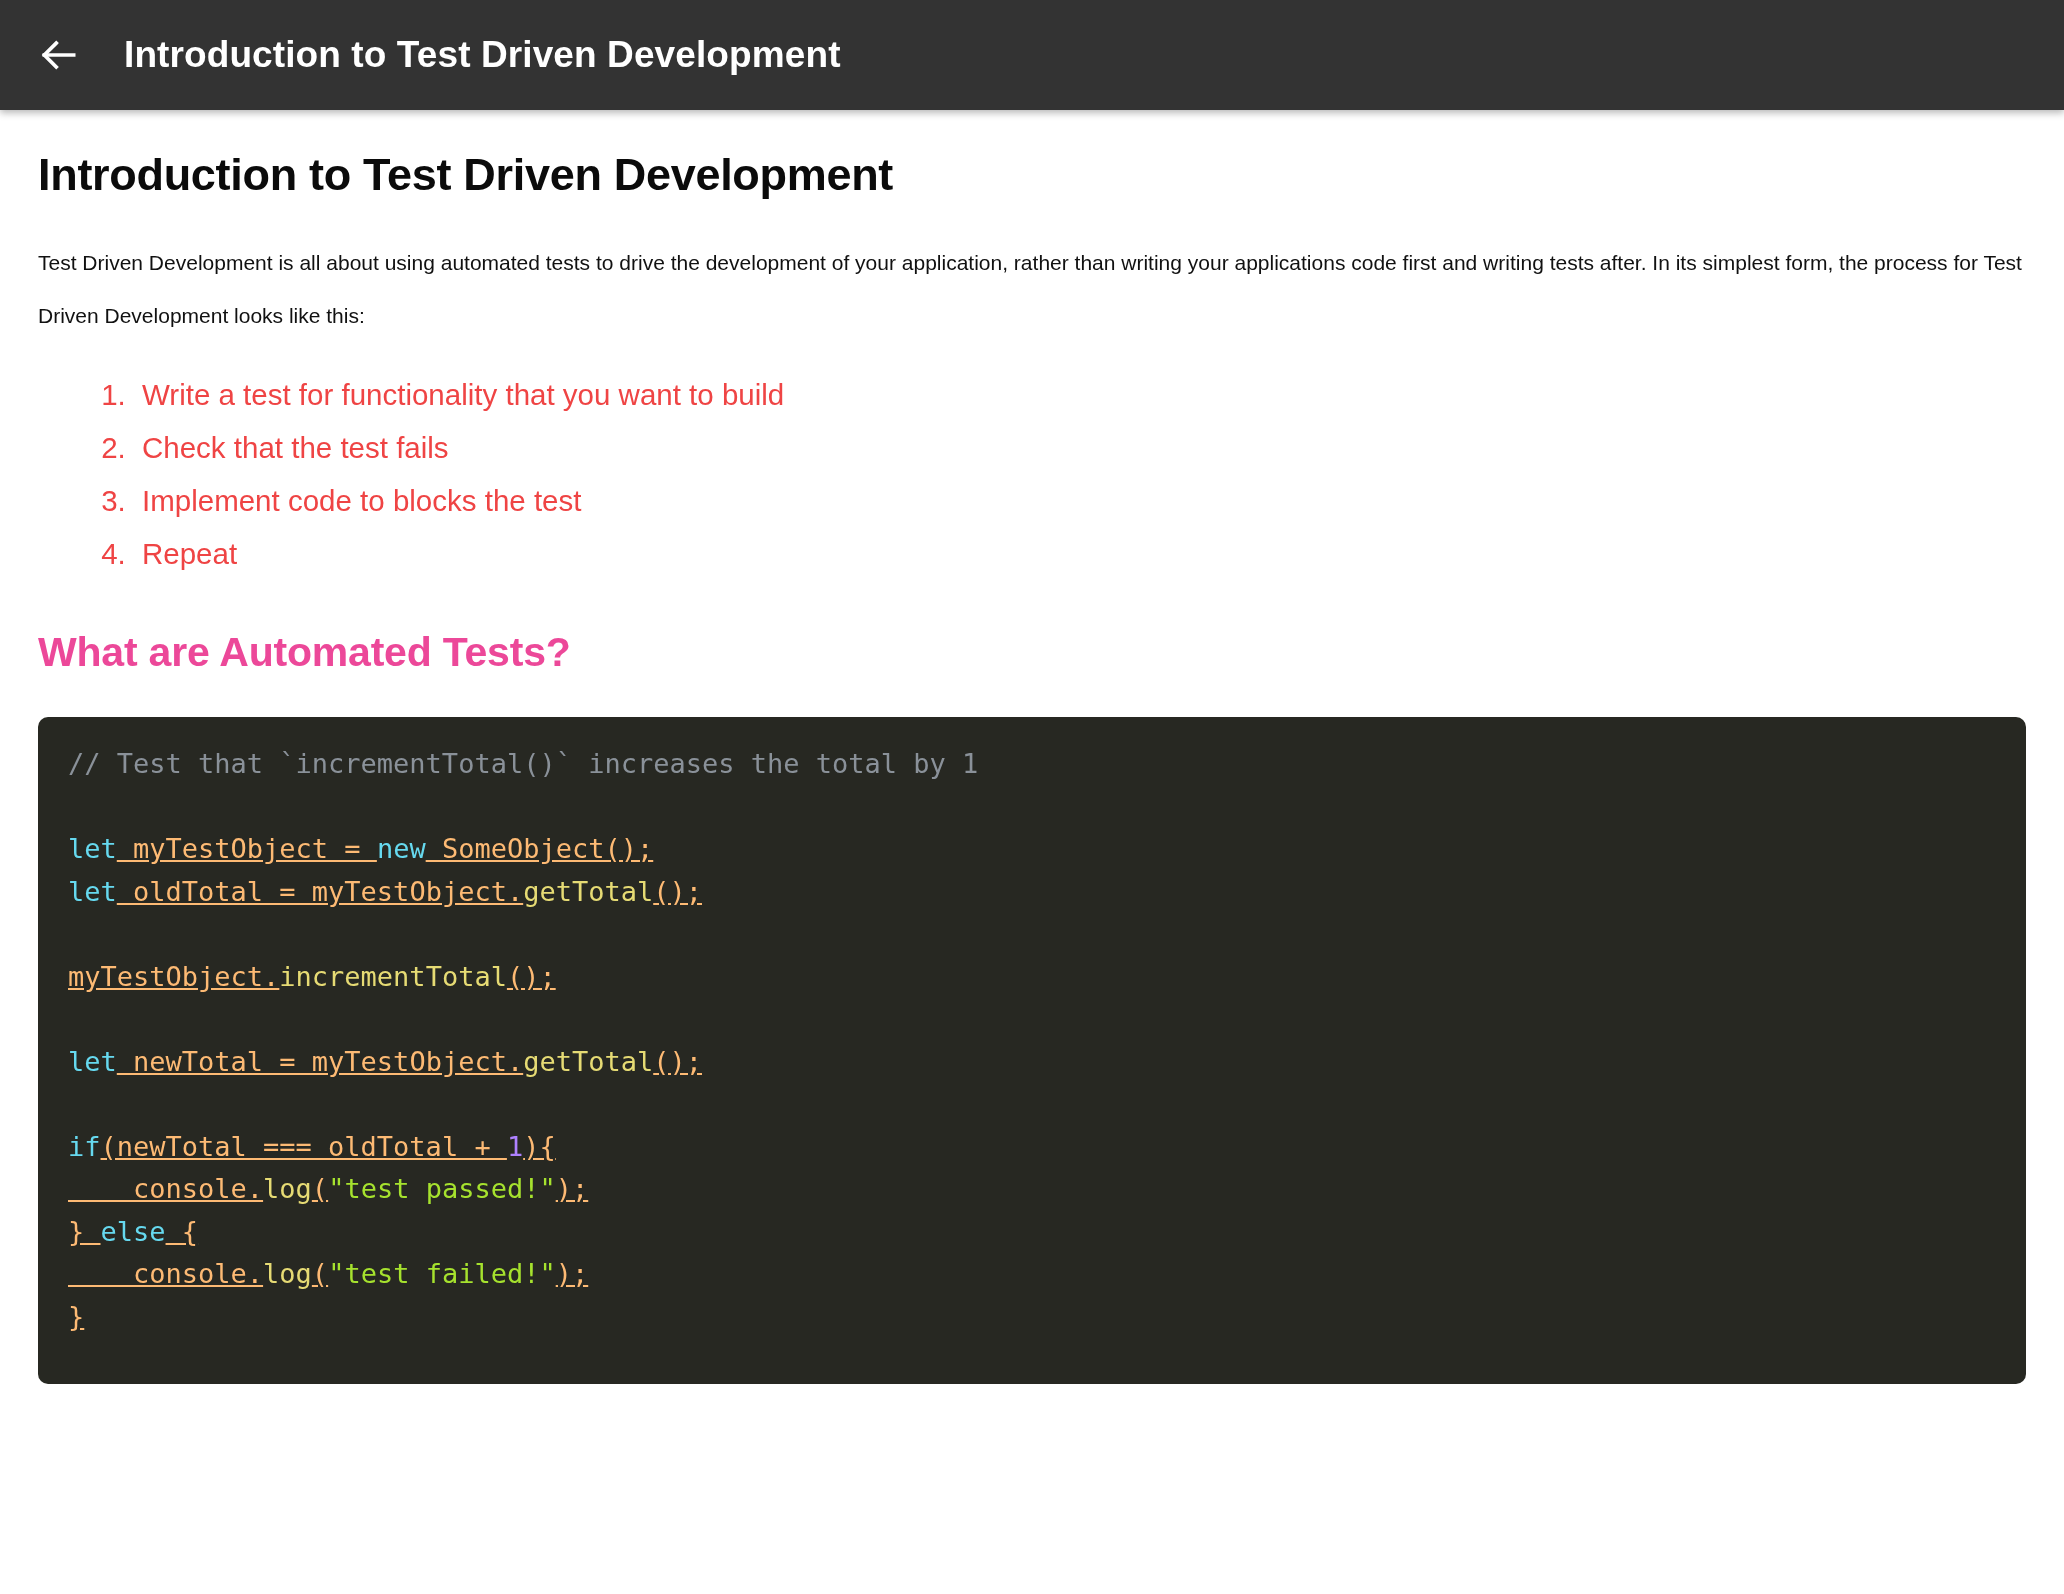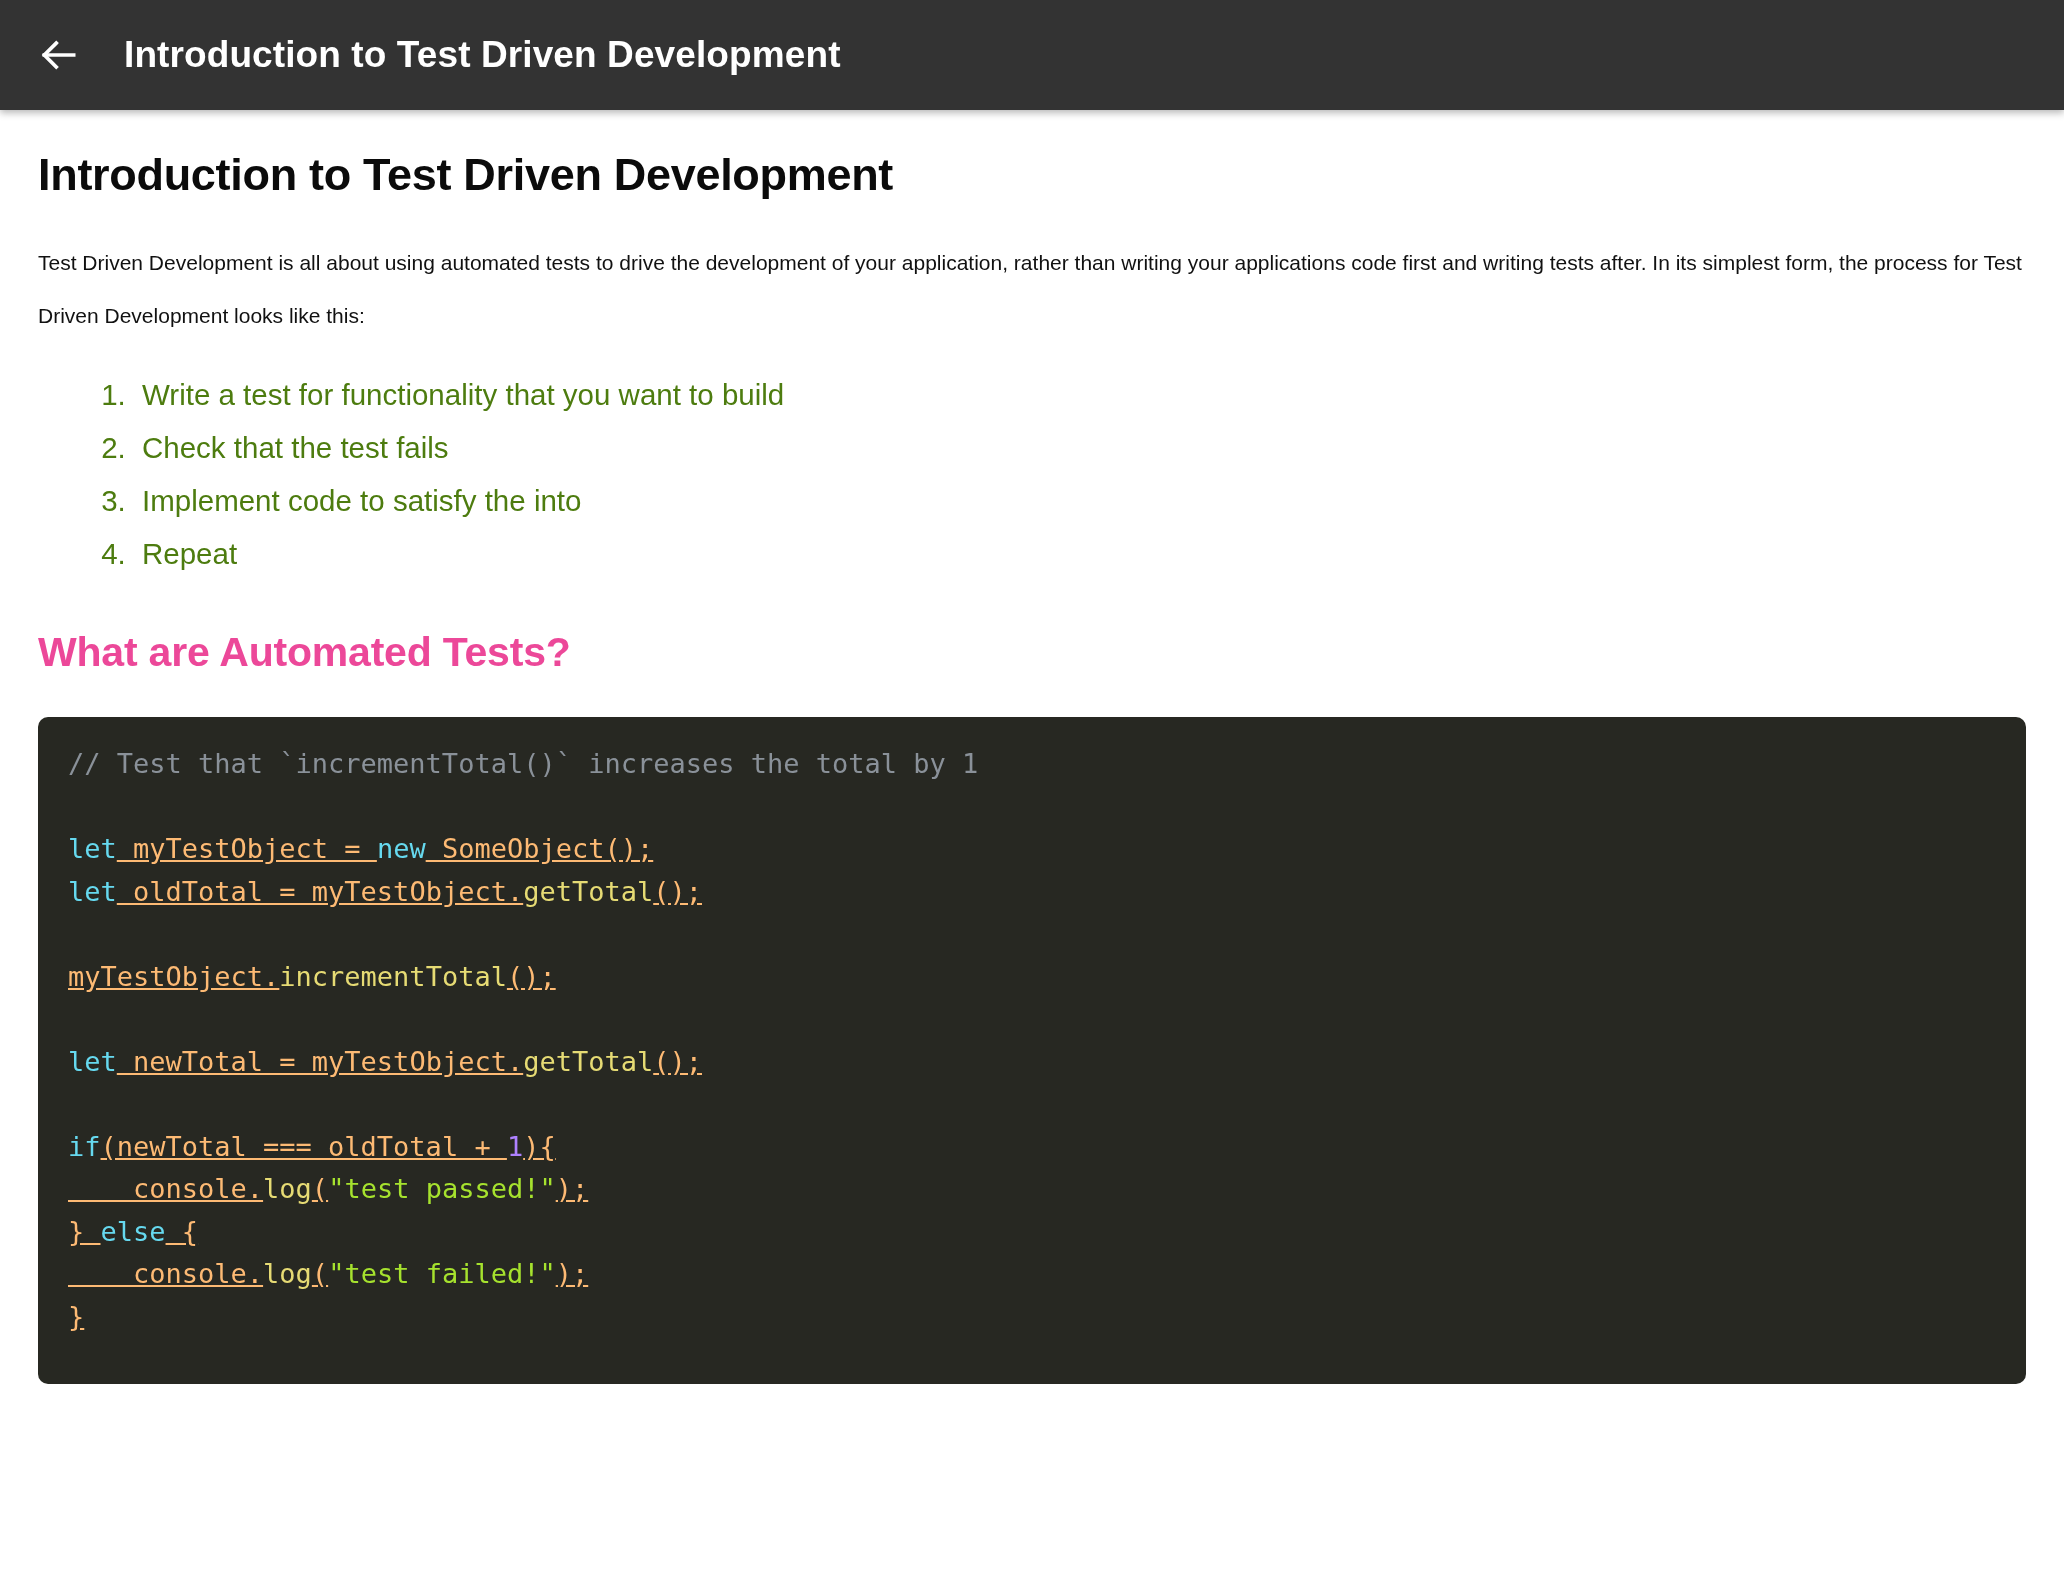--- a/index.html
+++ b/index.html
@@ -68,21 +68,21 @@
   }
 
   ol.steps {
     margin-top: 26px;
     padding-left: 96px;
     list-style-position: outside;
   }
   ol.steps li {
     font-size: 29.5px;
     line-height: 53px;
-    color: #4d7c0f;
+    color: #ef4444;
     padding-left: 8px;
   }
 
   h2.sect-title {
     font-size: 41px;
     font-weight: bold;
     color: #ec4899;
     letter-spacing: -0.2px;
     margin-top: 48px;
     line-height: 1.2;
@@ -129,21 +129,21 @@
 
 <div class="content">
 
   <h1 class="doc-title">Introduction to Test Driven Development</h1>
 
   <p class="para">Test Driven Development is all about using automated tests to drive the development of your application, rather than writing your applications code first and writing tests after. In its simplest form, the process for Test Driven Development looks like this:</p>
 
   <ol class="steps">
     <li>Write a test for functionality that you want to build</li>
     <li>Check that the test fails</li>
-    <li>Implement code to satisfy the into</li>
+    <li>Implement code to blocks the test</li>
     <li>Repeat</li>
   </ol>
 
 
   <h2 class="sect-title">What are Automated Tests?</h2>
 
 
   <div class="codeblock">
     <pre><code id="code-target"><span class="tok-comment">// Test that `incrementTotal()` increases the total by 1</span>
 

